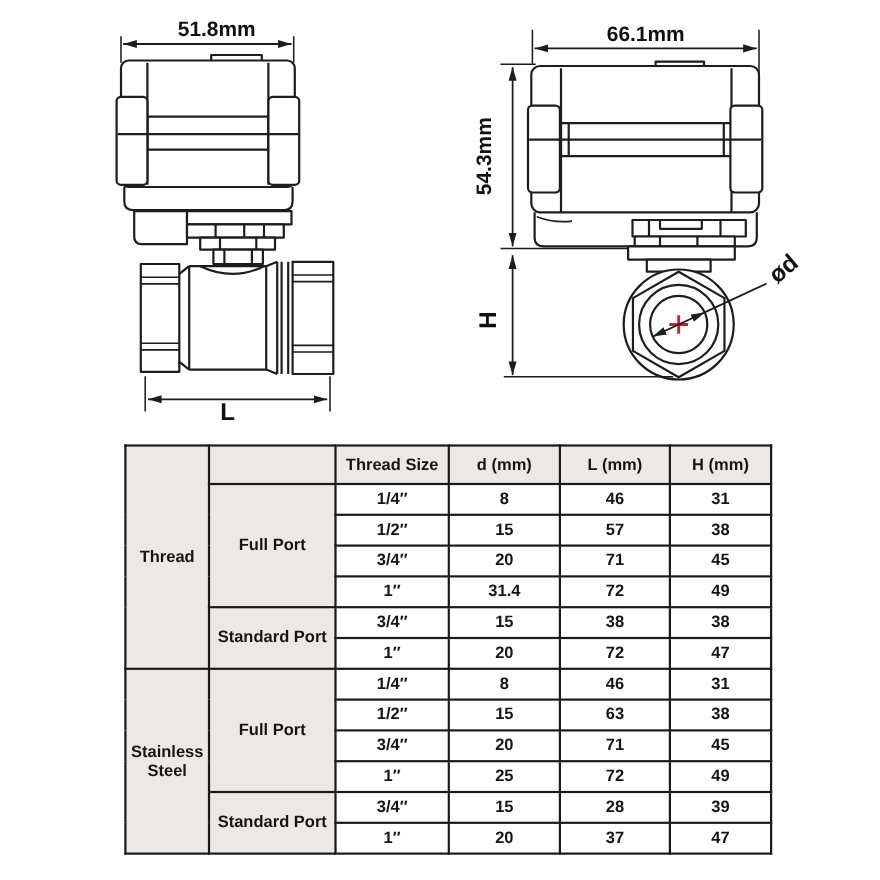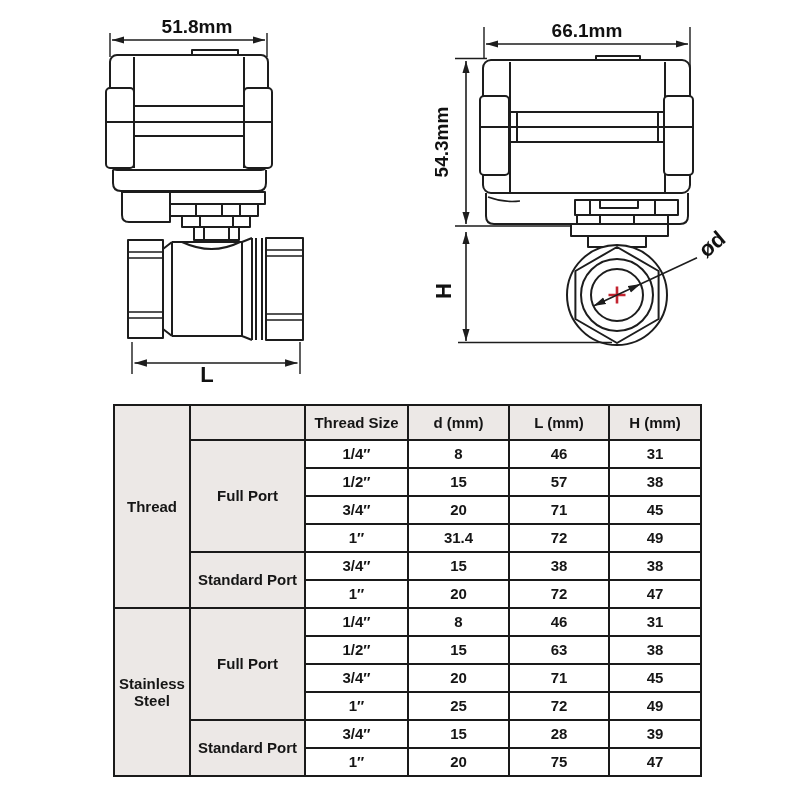--- a/index.html
+++ b/index.html
@@ -231,18 +231,18 @@
       <tr>
         <td class="shade" rowspan="2">Standard Port</td>
         <td>3/4″</td>
         <td>15</td>
         <td>28</td>
         <td>39</td>
       </tr>
       <tr>
         <td>1″</td>
         <td>20</td>
-        <td>75</td>
+        <td>37</td>
         <td>47</td>
       </tr>
     </tbody>
   </table>
 </div>
 
 </body></html>

